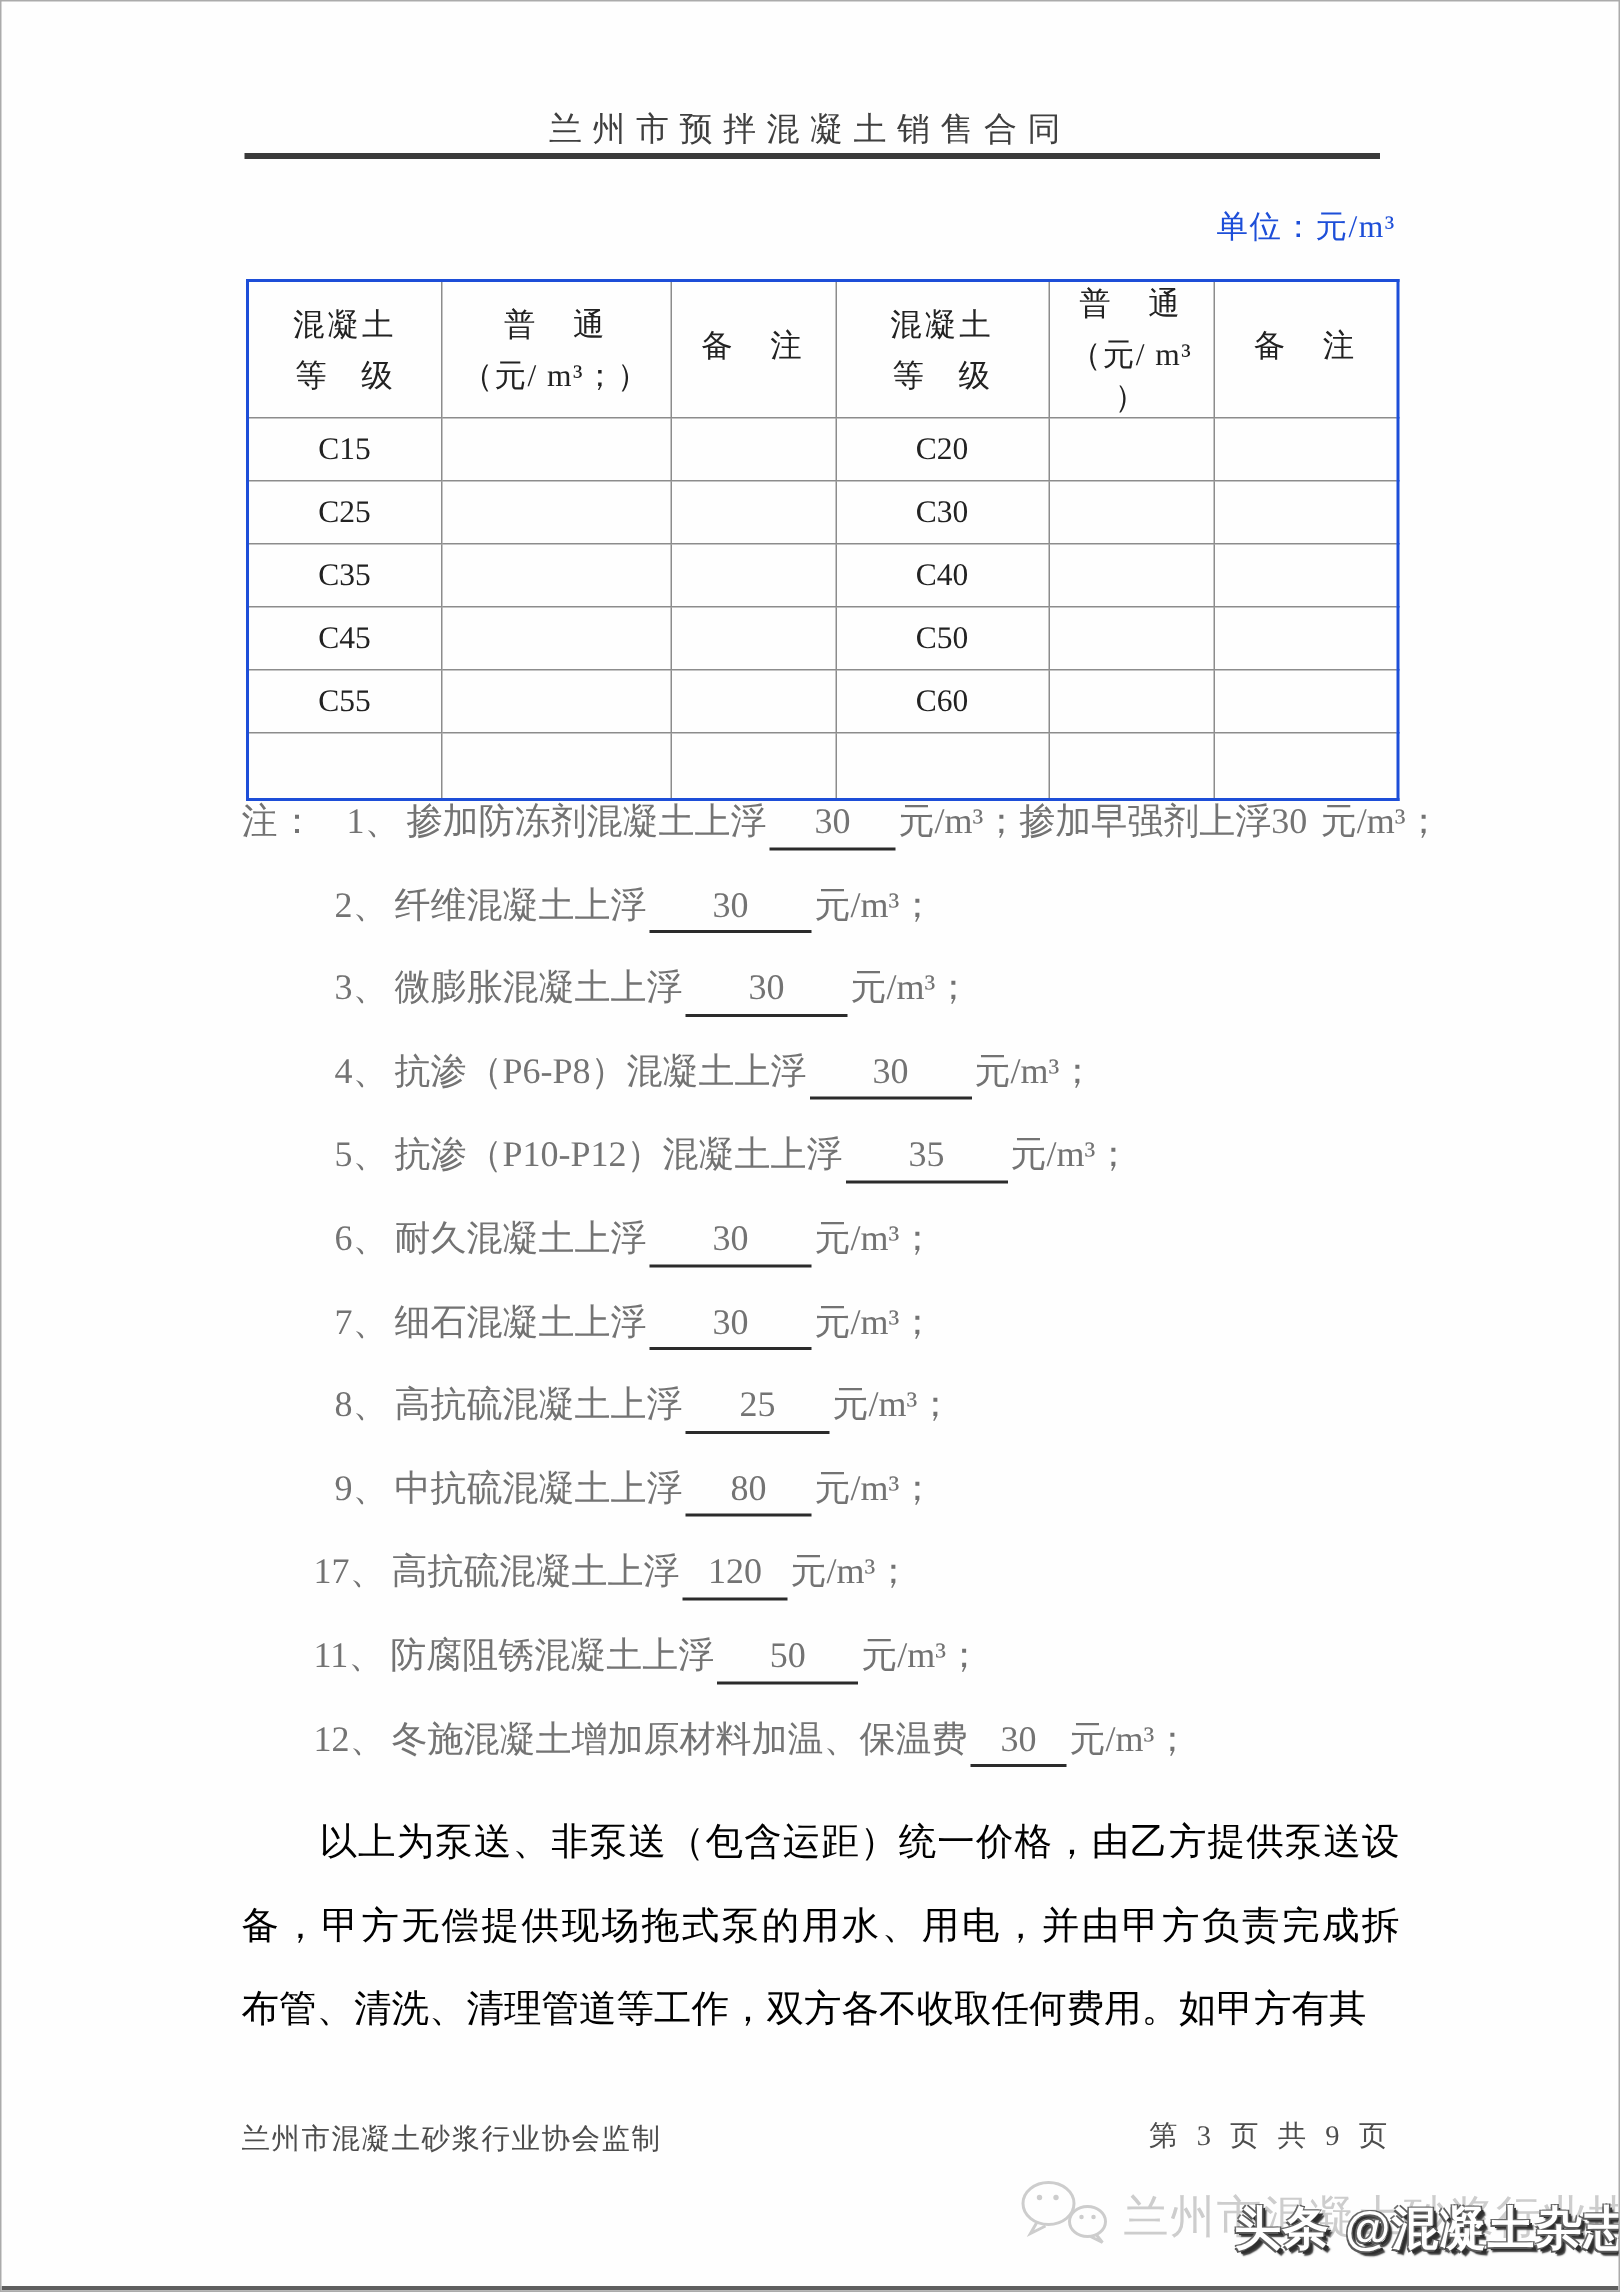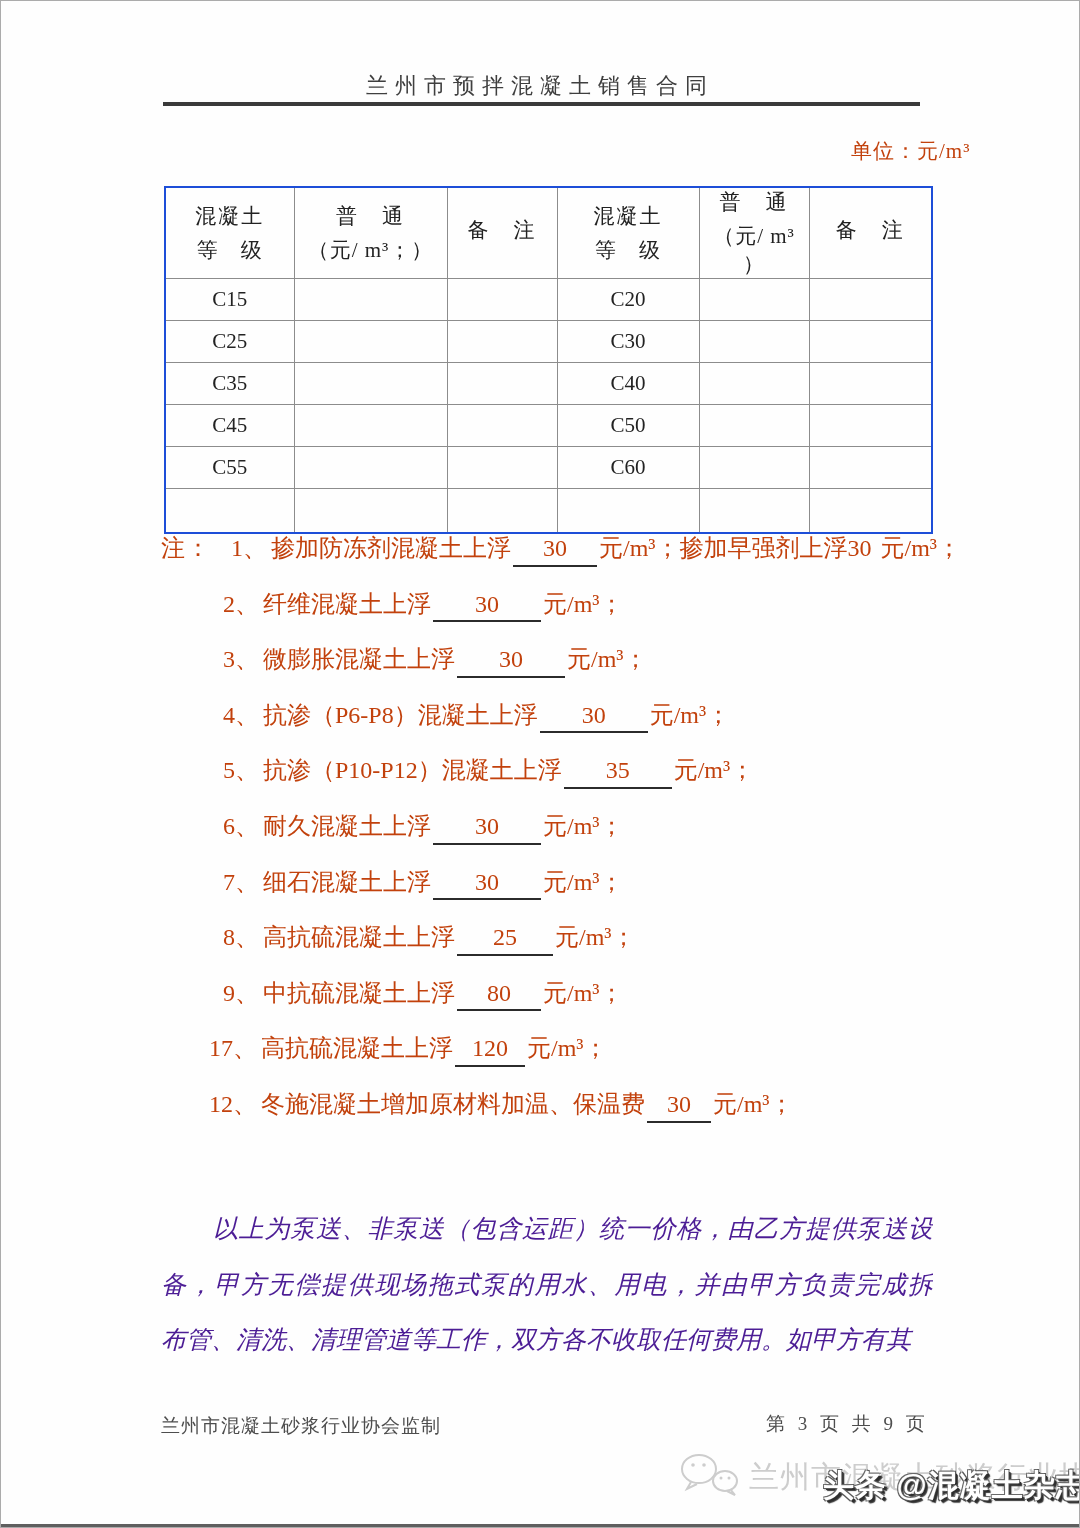--- a/index.html
+++ b/index.html
@@ -9,52 +9,52 @@
     border:1px solid #ababab; box-sizing:border-box; overflow:hidden;
   }
   .bottom-rule { position:absolute; left:0; right:0; bottom:0; height:3px; background:#5f5f5f; }
 
   .doc-title {
     position:absolute; top:70px; left:0; width:100%; text-align:center;
     font-size:22px; letter-spacing:7px; color:#3f3f3f; font-weight:normal; margin:0;
   }
   .title-rule { position:absolute; left:162px; top:101px; width:757px; height:4px; background:#3a3a3a; }
 
-  .unit-label { position:absolute; left:850px; top:136px; font-size:21px; color:#c2410c; letter-spacing:1px; }
+  .unit-label { position:absolute; left:810px; top:136px; font-size:21px; color:#1d4ed8; letter-spacing:1px; }
 
   table.price {
     position:absolute; left:163px; top:185px; width:767px;
     border-collapse:collapse; table-layout:fixed; border:2px solid #1d4ed8;
   }
   table.price th, table.price td {
     border:1px solid #8c8c8c; text-align:center; vertical-align:middle;
     font-weight:normal; font-size:21px; color:#222; padding:0;
   }
   table.price thead tr { height:84px; }
   table.price tbody tr { height:42px; }
   table.price tbody tr.last { height:44px; }
   .th-l1 { letter-spacing:2px; margin-bottom:6px; }
   .th-l2 { letter-spacing:1px; }
 
   .notes { position:absolute; left:160px; top:520px; width:775px; }
-  .note { height:55.6px; line-height:55.6px; white-space:nowrap; font-size:24px; color:#c2410c; }
+  .note { height:55.6px; line-height:55.6px; white-space:nowrap; font-size:24px; color:#737373; }
   .note .prefix { letter-spacing:1px; }
   .note .num { margin-right:4px; }
   .note .num-gap { margin-left:20px; }
   .ind-a { padding-left:62px; }
   .ind-b { padding-left:48px; }
   .blank {
     display:inline-block; text-align:center; border-bottom:2px solid #2b2b2b;
     line-height:1.15; padding-bottom:2px; vertical-align:baseline; margin:0 2px;
   }
   .b64{min-width:64px} .b70{min-width:70px} .b84{min-width:84px}
   .b94{min-width:94px} .b96{min-width:96px} .b108{min-width:108px}
   .plainval { margin-right:9px; }
 
-  .para { position:absolute; left:160px; top:1200px; width:772px; font-size:25px; color:#4c1d95;font-style:italic; }
+  .para { position:absolute; left:160px; top:1200px; width:772px; font-size:25px; color:#000000; }
   .para .pline { height:55.6px; line-height:55.6px; white-space:nowrap; }
   .para .pline.justify { text-align:justify; text-align-last:justify; white-space:normal; height:55.6px; overflow:hidden; }
   .para .indent { text-indent:52px; }
 
   .footer-left  { position:absolute; left:160px; top:1412px; font-size:19px; color:#4d4d4d; letter-spacing:1px; }
   .footer-right { position:absolute; left:765px; top:1410px; font-size:19px; color:#4d4d4d; letter-spacing:4px; }
 
   .wm-light {
     position:absolute; left:676px; top:1450px; display:flex; align-items:center; gap:8px;
     color:#cdcdcd; font-size:30px; letter-spacing:1px; white-space:nowrap;
@@ -187,20 +187,23 @@
       <span class="num">7、</span><span>细石混凝土上浮</span><span class="blank b108">30</span><span>元/m³；</span>
     </div>
     <div class="note ind-a">
       <span class="num">8、</span><span>高抗硫混凝土上浮</span><span class="blank b96">25</span><span>元/m³；</span>
     </div>
     <div class="note ind-a">
       <span class="num">9、</span><span>中抗硫混凝土上浮</span><span class="blank b84">80</span><span>元/m³；</span>
     </div>
     <div class="note ind-b">
       <span class="num">17、</span><span>高抗硫混凝土上浮</span><span class="blank b70">120</span><span>元/m³；</span>
+    </div>
+    <div class="note ind-b">
+      <span class="num">11、</span><span>防腐阻锈混凝土上浮</span><span class="blank b94">50</span><span>元/m³；</span>
     </div>
     <div class="note ind-b">
       <span class="num">12、</span><span>冬施混凝土增加原材料加温、保温费</span><span class="blank b64">30</span><span>元/m³；</span>
     </div>
   </div>
 
   <div class="para">
     <div class="pline justify indent">以上为泵送、非泵送（包含运距）统一价格，由乙方提供泵送设</div>
     <div class="pline justify">备，甲方无偿提供现场拖式泵的用水、用电，并由甲方负责完成拆管、</div>
     <div class="pline">布管、清洗、清理管道等工作，双方各不收取任何费用。如甲方有其</div>

